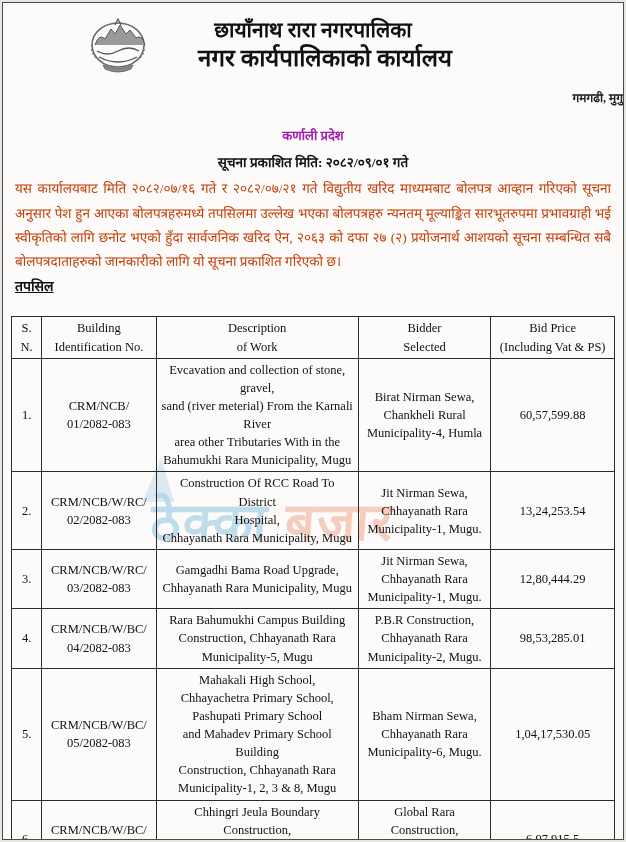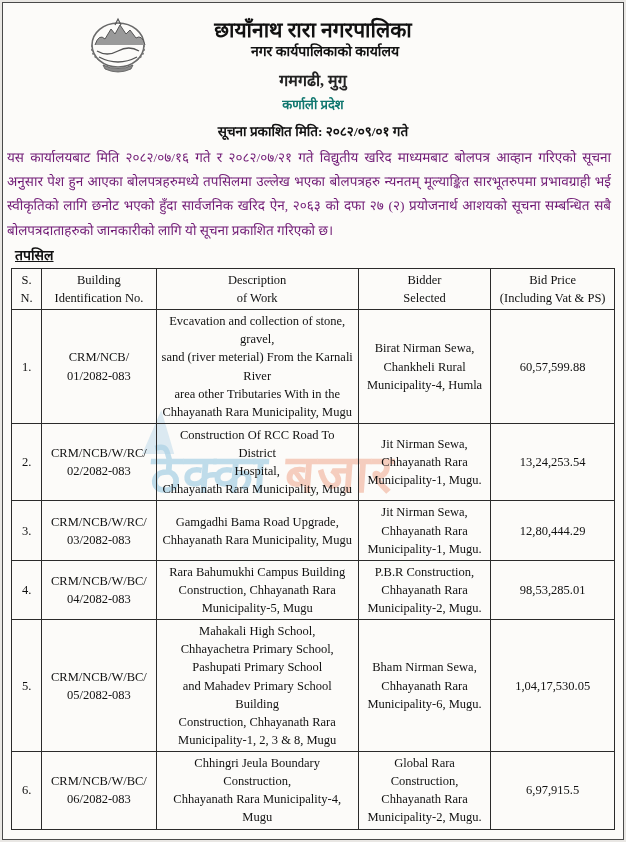--- a/index.html
+++ b/index.html
@@ -13,45 +13,45 @@
   .document{
     position:absolute;left:2px;top:2px;right:2px;bottom:2px;
     background:#fcfbf9;
     border:1.5px solid #4a4a4a;
     overflow:hidden;
   }
   
   .letterhead{position:relative;padding-top:14px;text-align:center;}
   .logo-wrap{position:absolute;left:82px;top:10px;width:66px;height:64px;}
   .hl1{font-size:21px;font-weight:bold;line-height:1.25;color:#111;}
-  .hl2{font-size:14px;font-weight:bold;line-height:1.25;color:#111;padding-left:24px;}
-  .hl3{font-size:16px;font-weight:bold;margin-top:8px;color:#222;}
-  .hl4{font-size:13px;font-weight:bold;margin-top:4px;color:#0f766e;}
+  .hl2{font-size:24px;font-weight:bold;line-height:1.25;color:#111;padding-left:24px;}
+  .hl3{font-size:12px;font-weight:bold;margin-top:16px;color:#222;text-align:right;}
+  .hl4{font-size:13px;font-weight:bold;margin-top:20px;color:#a21caf;}
   
   .banner{
     margin-top:9px;
     background:#3a3a3a;
     color:#ffffff;
     text-align:center;
     font-size:20px;font-weight:bold;
     padding:4px 0 6px 0;
     letter-spacing:.5px;
   }
   
   .pub-date{
     text-align:center;font-weight:bold;font-size:13.5px;
     margin-top:9px;color:#111;
   }
   .body-text{
-    margin:6px 12px 0 4px;
+    margin:6px 12px 0 12px;
     font-size:13.5px;line-height:1.8;
-    text-align:justify;color:#701a75;
+    text-align:justify;color:#c2410c;
   }
   .tapasil{
-    margin:2px 12px 4px 12px;
+    margin:2px 12px 21px 12px;
     font-size:14px;font-weight:bold;text-decoration:underline;color:#111;
   }
   
   .tbl-zone{position:relative;margin:2px 8px 0 8px;}
   table{
     width:100%;border-collapse:collapse;table-layout:fixed;
     position:relative;z-index:2;background:transparent;
   }
   th,td{
     border:1px solid #2b2b2b;
@@ -146,21 +146,21 @@
         </tr>
       </thead>
       <tbody>
   <tr>
     <td>1.</td>
     <td>CRM/NCB/
 01/2082-083</td>
     <td>Evcavation and collection of stone, gravel,
 sand (river meterial) From the Karnali River
 area other Tributaries With in the
-Chhayanath Rara Municipality, Mugu</td>
+Bahumukhi Rara Municipality, Mugu</td>
     <td>Birat Nirman Sewa,
 Chankheli Rural
 Municipality-4, Humla</td>
     <td>60,57,599.88</td>
   </tr>
 
   <tr>
     <td>2.</td>
     <td>CRM/NCB/W/RC/
 02/2082-083</td>

